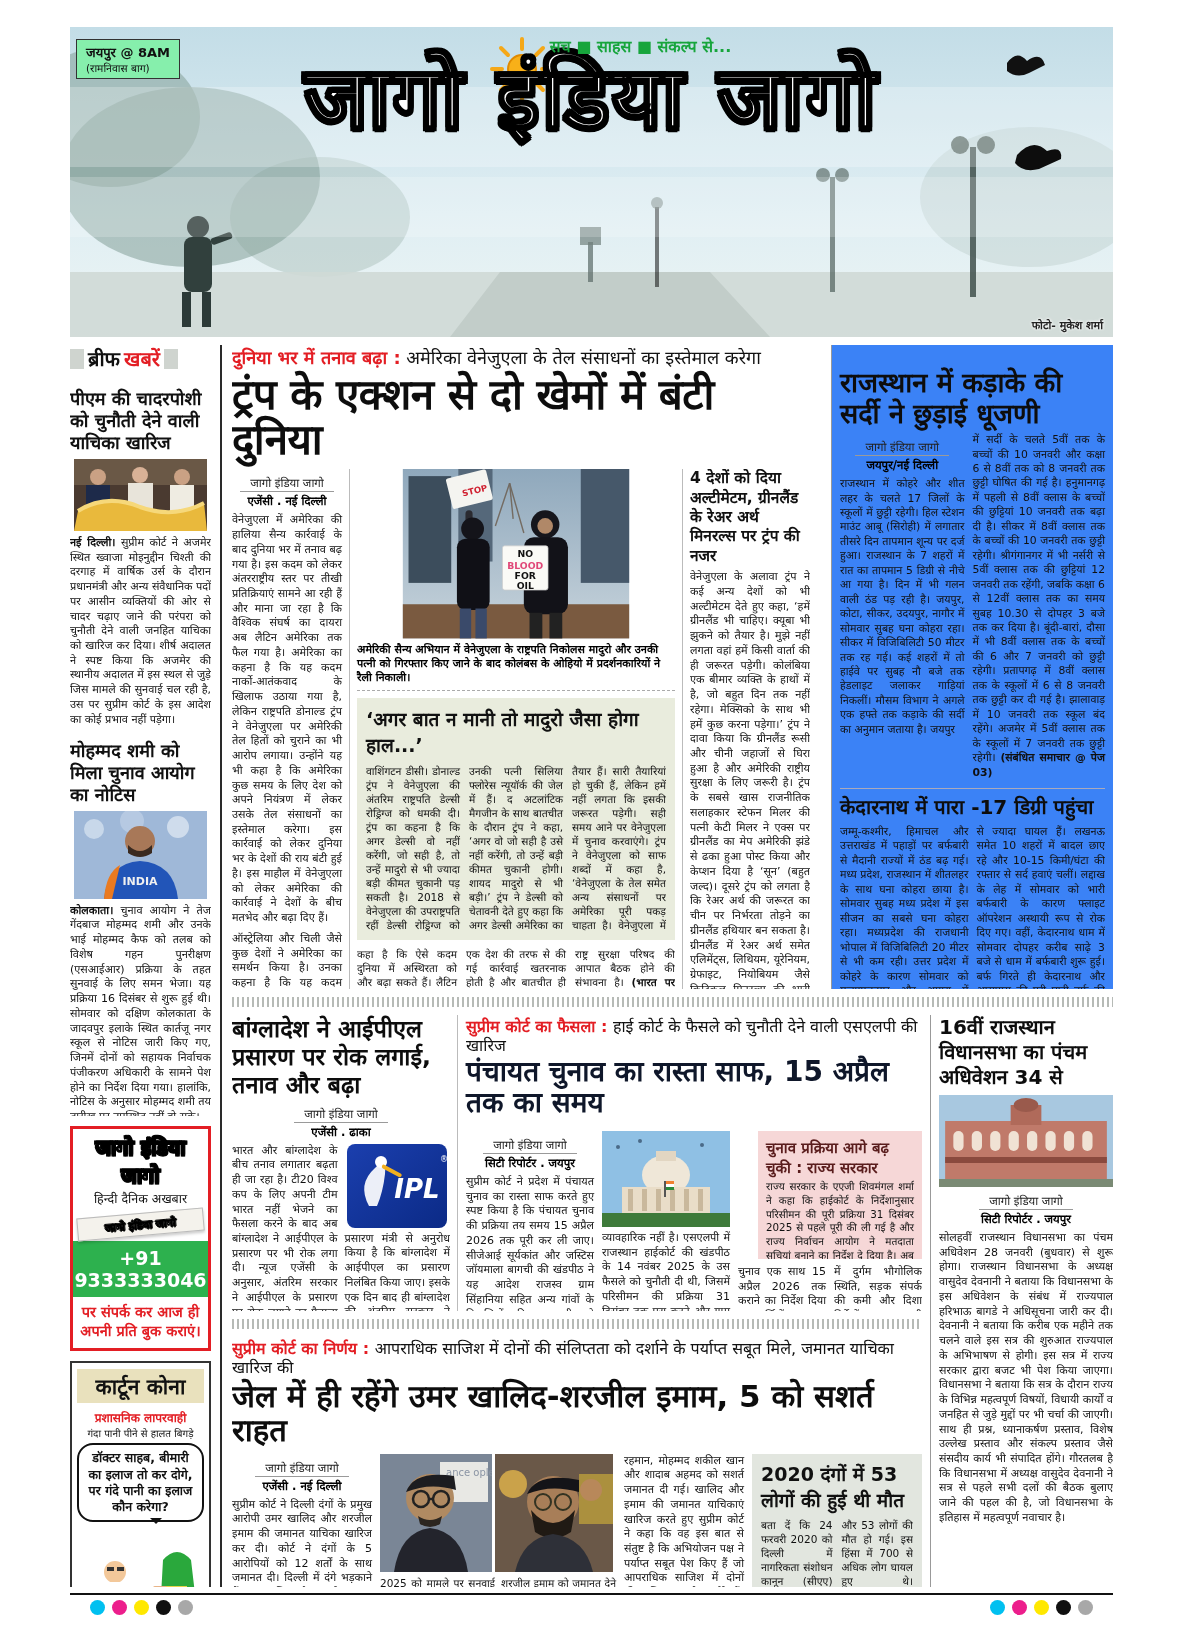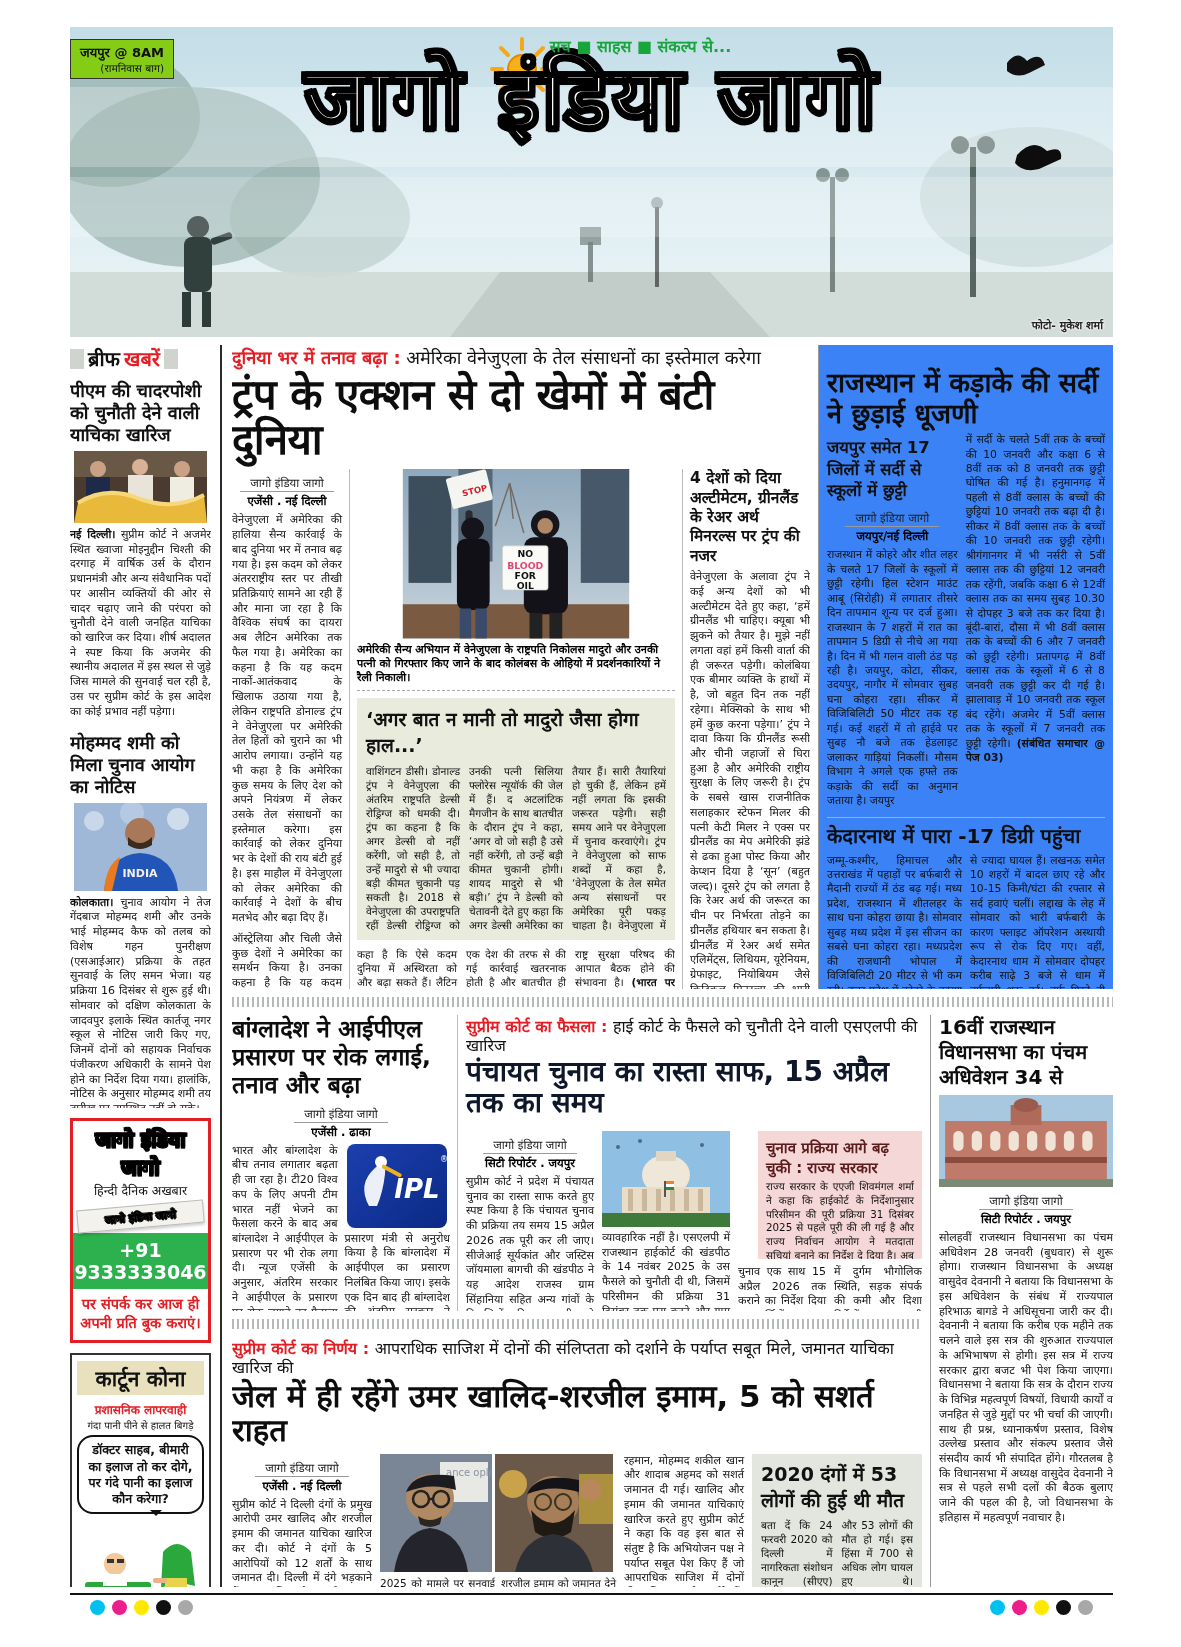--- a/index.html
+++ b/index.html
@@ -7,22 +7,22 @@
   .page { width:1181px; height:1647px; background:#fff; margin:0 auto; position:relative;
           padding:22px 68px 0 70px; overflow:hidden; }
 
   
   .topbar { background:#2db14e; color:#fff; height:25px; display:flex; align-items:center;
             justify-content:space-between; padding:0 16px; font-size:12.5px; font-weight:bold; }
 
   
   .masthead { position:relative; height:310px; margin-top:5px; overflow:hidden; background:#dcebf0; }
   .mast-scene { position:absolute; inset:0; }
-  .weatherbox { position:absolute; left:0; top:12px; background:#84cc16; border:1px solid #333;
-                padding:3px 9px; text-align:right; z-index:4; }
+  .weatherbox { position:absolute; left:6px; top:12px; background:#86efac; border:1px solid #333;
+                padding:3px 9px; text-align:left; z-index:4; }
   .weatherbox .a { font-size:13px; font-weight:bold; color:#111; }
   .weatherbox .b { font-size:10.5px; color:#111; }
   .tagline { position:absolute; top:8px; left:46%; color:#17a53c; font-weight:bold; font-size:16px; z-index:4; }
   .mast-title { position:absolute; top:26px; left:60px; right:60px; text-align:center; z-index:3;
                 font-size:86px; font-weight:bold; color:#fff; line-height:1.05; letter-spacing:2px;
                 -webkit-text-stroke:3px #000;
                 text-shadow:-2px -2px 0 #000, 2px -2px 0 #000, -2px 2px 0 #000, 2px 2px 0 #000, 0 3px 0 #000; }
   .sun { position:absolute; top:10px; left:420px; z-index:2; }
   .birds { position:absolute; right:46px; top:18px; z-index:4; }
   .credit { position:absolute; right:10px; bottom:5px; z-index:4; font-size:11px; font-weight:bold;
@@ -37,21 +37,21 @@
   .kicker { font-size:18px; line-height:1.2; margin:2px 0 2px; }
   .kicker .red { color:#e31e24; font-weight:bold; }
   .kicker .blk { color:#111; }
 
   
   .content { display:flex; margin-top:8px; height:1242px; }
   .sidebar { width:152px; flex:none; border-right:2px solid #2a2a2a; padding-right:9px; margin-right:10px; overflow:hidden; }
   .main { flex:1; min-width:0; display:flex; flex-direction:column; }
 
   
-  .brief-head { display:flex; align-items:center; gap:4px; margin-bottom:8px; }
+  .brief-head { display:flex; align-items:center; gap:4px; margin-bottom:16px; }
   .brief-head .blockbar { width:14px; height:20px; background:#cfd4cf; }
   .brief-head .t1 { font-size:20px; font-weight:bold; color:#111; }
   .brief-head .t2 { font-size:20px; font-weight:bold; color:#e31e24; }
   .side-h { font-size:18px; font-weight:bold; line-height:1.22; color:#111; margin:6px 0 5px; }
   .side-photo { width:100%; display:block; margin:2px 0 5px; }
   .side-body { height:198px; overflow:hidden; }
   .side-body2 { height:212px; overflow:hidden; }
 
   .adbox { border:3px solid #e31e24; margin-top:10px; text-align:center; overflow:hidden; }
   .adbox .logo { font-size:21px; font-weight:bold; color:#fff; -webkit-text-stroke:1.5px #000;
@@ -67,21 +67,21 @@
 
   .cartoon { border:2px solid #333; margin-top:10px; text-align:center; padding:6px 5px; overflow:hidden; }
   .cartoon .chead { background:#e9e1bd; font-size:21px; font-weight:bold; color:#111; padding:3px 0; }
   .cartoon .cred { color:#e31e24; font-size:12px; font-weight:bold; margin-top:6px; }
   .cartoon .csub { color:#111; font-size:10px; margin-bottom:3px; }
   .cartoon .bubble { border:2px solid #111; border-radius:16px; padding:5px 6px; font-size:12.5px; font-weight:bold;
                      line-height:1.3; color:#111; position:relative; background:#fff; }
   .cartoon .bubble:after { content:""; position:absolute; left:58%; bottom:-10px; border:6px solid transparent; border-top-color:#111; }
 
   
-  .row1 { display:flex; height:644px; }
+  .row1 { display:flex; height:644px;gap:13px; }
   .lead { width:586px; flex:none; padding-right:8px; overflow:hidden; }
   .lead h1 { font-size:42px; line-height:1.08; color:#0d0d0d; margin:3px 0 7px; letter-spacing:-0.5px; }
   .leadrow { display:flex; height:520px; }
   .lead-c1 { width:118px; flex:none; border-right:1px solid #bbb; padding-right:7px; overflow:hidden; }
   .lead-c1 p { margin-bottom:6px; }
   .lead-mid { width:332px; flex:none; padding:0 7px; display:flex; flex-direction:column; overflow:hidden; }
   .lead-c4 { flex:1; border-left:1px solid #bbb; padding-left:7px; overflow:hidden; }
   .lead-c4 .sh { font-size:15.5px; font-weight:bold; line-height:1.25; margin-bottom:4px; color:#111; }
   .caption { font-size:11px; font-weight:bold; line-height:1.3; margin:4px 0 5px; border-bottom:1px dashed #aaa; padding-bottom:4px; }
   .quotebox { background:#e9ecdd; padding:8px 9px; margin-top:2px; }
@@ -369,21 +369,20 @@
               <p class="bt">वेनेजुएला के अलावा ट्रंप ने कई अन्य देशों को भी अल्टीमेटम देते हुए कहा, ‘हमें ग्रीनलैंड भी चाहिए। क्यूबा भी झुकने को तैयार है। मुझे नहीं लगता वहां हमें किसी वार्ता की ही जरूरत पड़ेगी। कोलंबिया एक बीमार व्यक्ति के हाथों में है, जो बहुत दिन तक नहीं रहेगा। मेक्सिको के साथ भी हमें कुछ करना पड़ेगा।’ ट्रंप ने दावा किया कि ग्रीनलैंड रूसी और चीनी जहाजों से घिरा हुआ है और अमेरिकी राष्ट्रीय सुरक्षा के लिए जरूरी है। ट्रंप के सबसे खास राजनीतिक सलाहकार स्टेफन मिलर की पत्नी केटी मिलर ने एक्स पर ग्रीनलैंड का मेप अमेरिकी झंडे से ढका हुआ पोस्ट किया और केप्शन दिया है ‘सून’ (बहुत जल्द)। दूसरे ट्रंप को लगता है कि रेअर अर्थ की जरूरत का चीन पर निर्भरता तोड़ने का ग्रीनलैंड हथियार बन सकता है। ग्रीनलैंड में रेअर अर्थ समेत एलिमेंट्स, लिथियम, यूरेनियम, ग्रेफाइट, नियोबियम जैसे क्रिटिकल मिनरल्स की भारी मात्रा है। ये मिनरल्स ईवी बैटरी, वाइंड टर्बाइन, स्मार्टफोन, हथियार, एआई चिप्स के लिए जरूरी हैं। आर्कटिक में बढ़ती रूस-चीन मौजूदगी भी ट्रंप का बहाना है।</p>
 
             </div>
           </div>
         </div>
 
         <div class="weatherblk">
           <h2>राजस्थान में कड़ाके की सर्दी ने छुड़ाई धूजणी</h2>
           <div class="wrow">
             <div class="wleft">
-              <div class="sh">जयपुर समेत 17 जिलों में सर्दी से स्कूलों में छुट्टी</div>
               <div class="byline">
                 <div class="brandline">जागो इंडिया जागो</div>
                 <div class="agline">जयपुर/नई दिल्ली</div>
               </div>
               <p class="bt">राजस्थान में कोहरे और शीत लहर के चलते 17 जिलों के स्कूलों में छुट्टी रहेगी। हिल स्टेशन माउंट आबू (सिरोही) में लगातार तीसरे दिन तापमान शून्य पर दर्ज हुआ। राजस्थान के 7 शहरों में रात का तापमान 5 डिग्री से नीचे आ गया है। दिन में भी गलन वाली ठंड पड़ रही है। जयपुर, कोटा, सीकर, उदयपुर, नागौर में सोमवार सुबह घना कोहरा रहा। सीकर में विजिबिलिटी 50 मीटर तक रह गई। कई शहरों में तो हाईवे पर सुबह नौ बजे तक हेडलाइट जलाकर गाड़ियां निकलीं। मौसम विभाग ने अगले एक हफ्ते तक कड़ाके की सर्दी का अनुमान जताया है। जयपुर</p>
             </div>
             <div style="flex:1; min-width:0">
               <p class="bt"><span>में सर्दी के चलते 5वीं तक के बच्चों की 10 जनवरी और कक्षा 6 से 8वीं तक को 8 जनवरी तक छुट्टी घोषित की गई है। हनुमानगढ़ में पहली से 8वीं क्लास के बच्चों की छुट्टियां 10 जनवरी तक बढ़ा दी है। सीकर में 8वीं क्लास तक के बच्चों की 10 जनवरी तक छुट्टी रहेगी। श्रीगंगानगर में भी नर्सरी से 5वीं क्लास तक की छुट्टियां 12 जनवरी तक रहेंगी, जबकि कक्षा 6 से 12वीं क्लास तक का समय सुबह 10.30 से दोपहर 3 बजे तक कर दिया है। बूंदी-बारां, दौसा में भी 8वीं क्लास तक के बच्चों की 6 और 7 जनवरी को छुट्टी रहेगी। प्रतापगढ़ में 8वीं क्लास तक के स्कूलों में 6 से 8 जनवरी तक छुट्टी कर दी गई है। झालावाड़ में 10 जनवरी तक स्कूल बंद रहेंगे। अजमेर में 5वीं क्लास तक के स्कूलों में 7 जनवरी तक छुट्टी रहेगी। </span><b>(संबंधित समाचार @ पेज 03)</b></p>
             </div>
           </div>

